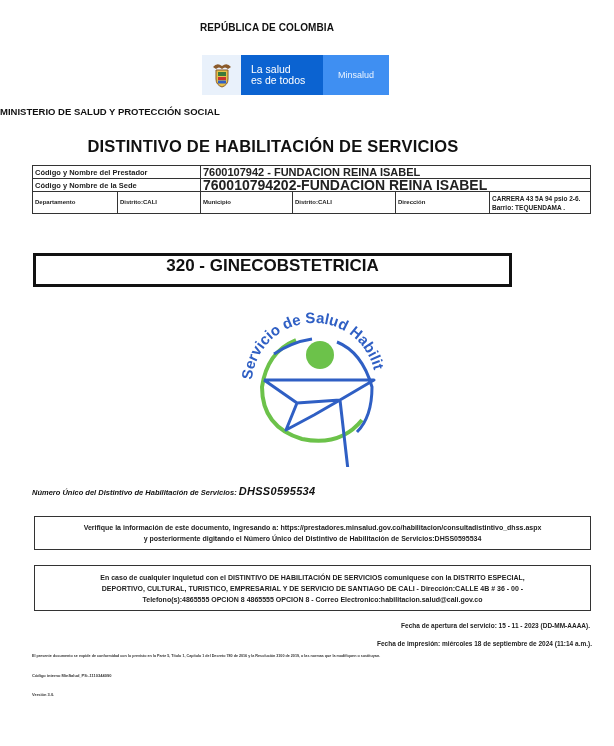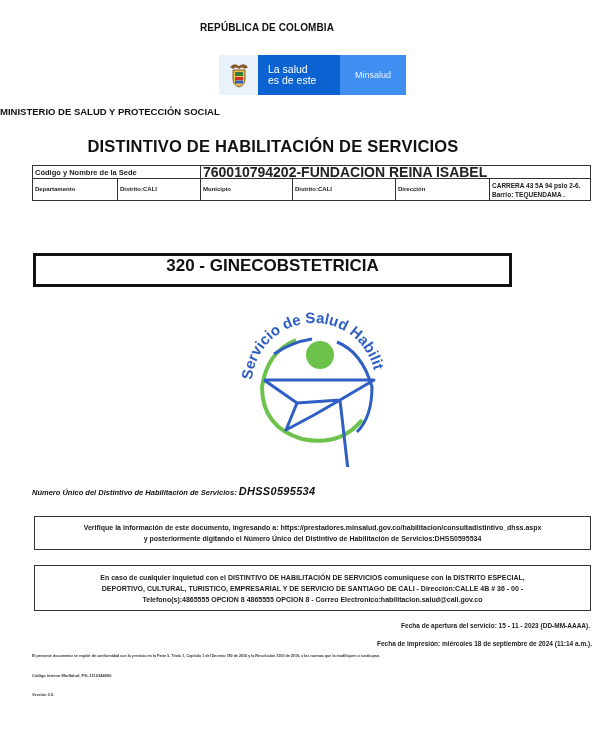--- a/index.html
+++ b/index.html
@@ -1,21 +1,21 @@
 <!DOCTYPE html>
 <html><head>
   <meta charset="utf-8">
   <style>
     html, body { margin: 0; padding: 0; background: #ffffff; }
     body { width: 614px; height: 746px; position: relative; overflow: hidden;
            font-family: "Liberation Sans", sans-serif; color: #111; }
     .abs { position: absolute; }
     .republica { top: 22px; left: 0; width: 534px; text-align: center;
                  font-weight: bold; font-size: 10px; letter-spacing: 0.1px; }
-    .banner { top: 55px; left: 219px; width: 187px; height: 52px; display: flex; }
+    .banner { top: 55px; left: 202px; width: 187px; height: 52px; display: flex; }
     .banner .shield { width: 39px; height: 40px; background: #e9f1fb; display: flex;
                       align-items: center; justify-content: center; }
     .banner .slogan { width: 82px; height: 40px; background: #0b63d1; color: #fff;
                       font-size: 10.5px; line-height: 11px; display: flex; flex-direction: column;
                       justify-content: center; padding-left: 10px; box-sizing: border-box; }
     .banner .brand { width: 66px; height: 40px; background: #3f8ff2; color: #eaf3ff;
                      font-size: 9px; display: flex; align-items: center; justify-content: center; }
     .ministerio { top: 106px; left: 0; width: 570px; text-align: left; font-weight: bold; font-size: 9.5px; }
     .distintivo { top: 137px; left: 0; width: 546px; text-align: center; font-weight: bold; font-size: 16.5px; letter-spacing: 0.2px; }
 
@@ -56,38 +56,42 @@
     <svg width="22" height="28" viewBox="0 0 22 28">
       <path d="M2 6 Q6 1 11 5 Q16 1 20 6 L17 8 Q14 5 11 8 Q8 5 5 8 Z" fill="#8a5a2b"></path>
       <path d="M5 9 H17 V18 Q17 24 11 26 Q5 24 5 18 Z" fill="#e7c14a" stroke="#8a5a2b" stroke-width="1"></path>
       <rect x="7" y="11" width="8" height="4" fill="#3c7a3a"></rect>
       <rect x="7" y="16" width="8" height="3" fill="#c8322f"></rect>
       <rect x="7" y="19.5" width="8" height="3" fill="#2f5fc4"></rect>
     </svg>
   </div>
   <div class="slogan">
     <span>La salud</span>
-    <span>es de este</span>
+    <span>es de todos</span>
   </div>
   <div class="brand">Minsalud</div>
 </div>
 
 <div class="abs ministerio">MINISTERIO DE SALUD Y PROTECCIÓN SOCIAL</div>
 <div class="abs distintivo">DISTINTIVO DE HABILITACIÓN DE SERVICIOS</div>
 
 <table class="info">
   <colgroup>
     <col style="width:85px">
       <col style="width:83px">
       <col style="width:92px">
       <col style="width:103px">
       <col style="width:94px">
       <col style="width:101px">
   </colgroup>
   <tbody>
+      <tr>
+    <td colspan="2" class="lbl">Código y Nombre del Prestador</td>
+    <td colspan="4" class="big">7600107942 - FUNDACION REINA ISABEL</td>
+  </tr>
   <tr>
     <td colspan="2" class="lbl">Código y Nombre de la Sede</td>
     <td colspan="4" class="med">760010794202-FUNDACION REINA ISABEL</td>
   </tr>
   <tr class="tall">
     <td class="small">Departamento</td>
     <td class="small">Distrito:CALI</td>
     <td class="small">Municipio</td>
     <td class="small">Distrito:CALI</td>
     <td class="small">Dirección</td>

